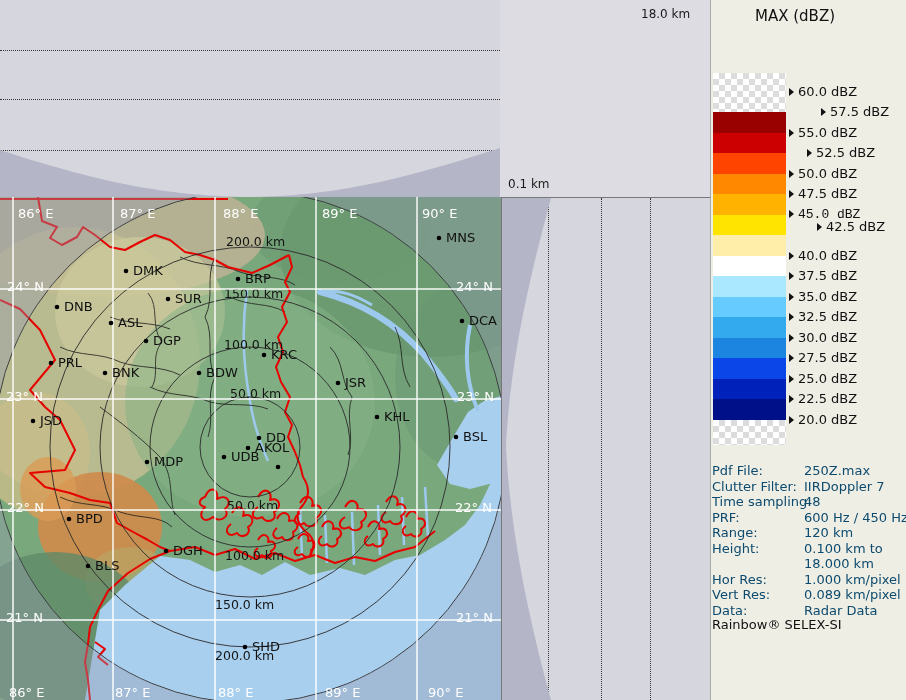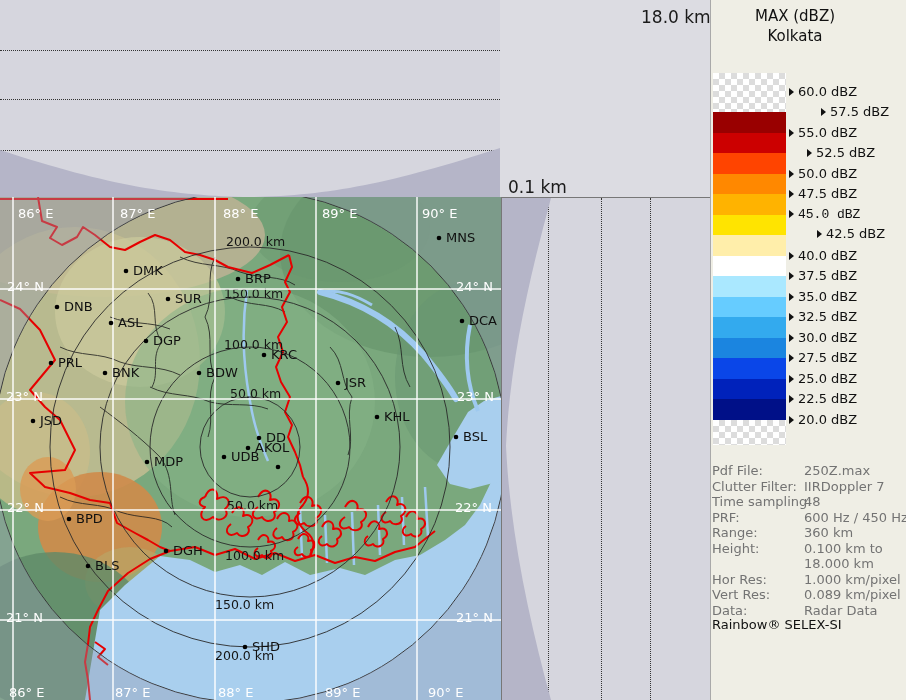--- a/index.html
+++ b/index.html
@@ -4,33 +4,33 @@
 <style>
   html,body{margin:0;padding:0;background:#888;}
   #screen{position:relative;width:906px;height:700px;overflow:hidden;
     font-family:"DejaVu Sans","Liberation Sans",sans-serif;background:#d7d7de;}
   
   #top-profile{position:absolute;left:0;top:0;width:500px;height:197px;background:#d6d6de;border-bottom:1px solid #777;}
   #top-gap{position:absolute;left:500px;top:0;width:210px;height:197px;background:#dcdce2;border-bottom:1px solid #777;}
   #side-profile{position:absolute;left:502px;top:198px;width:208px;height:502px;background:#d6d6de;}
   .hgrid{position:absolute;left:0;width:500px;height:0;border-top:1px dotted #333;}
   .vgrid{position:absolute;top:0;height:502px;width:0;border-left:1px dotted #333;}
-  .axis-label{position:absolute;font-size:17px;color:#1a1a1a;white-space:nowrap;}
+  .axis-label{position:absolute;font-size:12px;color:#1a1a1a;white-space:nowrap;}
   #map-divider{position:absolute;left:501px;top:197px;width:1px;height:503px;background:#777;}
   
   #map-wrap{position:absolute;left:0;top:197px;width:501px;height:503px;}
   
   #legend{position:absolute;left:710px;top:0;width:196px;height:700px;background:#efeee5;border-left:1px solid #a9a9a9;}
   #legend-title{position:absolute;top:6px;left:0;width:168px;text-align:center;font-size:15px;color:#111;line-height:20px;}
   #colorbar{position:absolute;left:2px;top:73px;width:73px;}
   .cb-block{width:73px;}
   .checker{background-image:conic-gradient(#dcdcdc 25%,#ffffff 25% 50%,#dcdcdc 50% 75%,#ffffff 75%);background-size:12px 12px;}
   .cb-label{position:absolute;left:78px;font-size:13px;color:#111;white-space:nowrap;}
   .cb-arrow{display:inline-block;width:0;height:0;border-left:5px solid #111;border-top:4px solid transparent;border-bottom:4px solid transparent;margin-right:4px;}
-  #meta{position:absolute;left:1px;top:463px;width:178px;font-size:13px;color:#737373;}
+  #meta{position:absolute;left:1px;top:463px;width:178px;font-size:13px;color:#0c4a6e;}
   .meta-row{position:relative;height:15.5px;line-height:15.5px;white-space:nowrap;}
   .meta-label{position:absolute;left:0;}
   .meta-value{position:absolute;left:92px;}
   #legend-footer{position:absolute;left:1px;top:617px;font-size:13px;color:#111;white-space:nowrap;}
   text{font-family:"DejaVu Sans","Liberation Sans",sans-serif;}
   .grat-label{fill:#ffffff;font-size:13px;}
   .ring-label{fill:#141414;font-size:12.5px;}
   .city-label{fill:#101010;font-size:13px;}
 </style>
 </head>
@@ -225,21 +225,20 @@
           <circle cx="245" cy="450" r="2.3" fill="#000"></circle>
           <text x="252" y="454" class="city-label">SHD</text>
           <circle cx="278" cy="270" r="2.3" fill="#000"></circle>
         </g>
     </svg>
   </div>
 
   <div id="legend">
     <div id="legend-title">
       <div>MAX (dBZ)</div>
-      <div>Kolkata</div>
     </div>
     <div id="colorbar">
         <div class="cb-block checker" style="height: 39px;"></div>
         <div class="cb-block" style="background: rgb(153, 0, 0); height: 20.5px;"></div>
         <div class="cb-block" style="background: rgb(204, 0, 0); height: 20.5px;"></div>
         <div class="cb-block" style="background: rgb(255, 68, 0); height: 20.5px;"></div>
         <div class="cb-block" style="background: rgb(255, 136, 0); height: 20.5px;"></div>
         <div class="cb-block" style="background: rgb(255, 179, 0); height: 20.5px;"></div>
         <div class="cb-block" style="background: rgb(255, 228, 0); height: 20.5px;"></div>
         <div class="cb-block" style="background: rgb(255, 238, 170); height: 20.5px;"></div>
@@ -254,21 +253,21 @@
         <div class="cb-block checker" style="height: 25px;"></div>
       </div>
     <div id="scale-labels">
         <div class="cb-label" style="top: 83.5px;"><span class="cb-arrow"></span>60.0 dBZ</div>
         <div class="cb-label" style="top: 104px; padding-left: 32px;"><span class="cb-arrow"></span>57.5 dBZ</div>
         <div class="cb-label" style="top: 124.5px;"><span class="cb-arrow"></span>55.0 dBZ</div>
         <div class="cb-label" style="top: 145px; padding-left: 18px;"><span class="cb-arrow"></span>52.5 dBZ</div>
         <div class="cb-label" style="top: 165.5px;"><span class="cb-arrow"></span>50.0 dBZ</div>
         <div class="cb-label" style="top: 186px;"><span class="cb-arrow"></span>47.5 dBZ</div>
         <div class="cb-label" style="top: 206.5px; font-family: Liberation Mono, monospace;"><span class="cb-arrow"></span>45.0 dBZ</div>
-        <div class="cb-label" style="top: 226px; padding-left: 28px;"><span class="cb-arrow"></span>42.5 dBZ</div>
+        <div class="cb-label" style="top: 219px; padding-left: 28px;"><span class="cb-arrow"></span>42.5 dBZ</div>
         <div class="cb-label" style="top: 247.5px;"><span class="cb-arrow"></span>40.0 dBZ</div>
         <div class="cb-label" style="top: 268px;"><span class="cb-arrow"></span>37.5 dBZ</div>
         <div class="cb-label" style="top: 288.5px;"><span class="cb-arrow"></span>35.0 dBZ</div>
         <div class="cb-label" style="top: 309px;"><span class="cb-arrow"></span>32.5 dBZ</div>
         <div class="cb-label" style="top: 329.5px;"><span class="cb-arrow"></span>30.0 dBZ</div>
         <div class="cb-label" style="top: 350px;"><span class="cb-arrow"></span>27.5 dBZ</div>
         <div class="cb-label" style="top: 370.5px;"><span class="cb-arrow"></span>25.0 dBZ</div>
         <div class="cb-label" style="top: 391px;"><span class="cb-arrow"></span>22.5 dBZ</div>
         <div class="cb-label" style="top: 411.5px;"><span class="cb-arrow"></span>20.0 dBZ</div>
       </div>
@@ -284,21 +283,21 @@
         <div class="meta-row">
           <span class="meta-label">Time sampling:</span>
           <span class="meta-value">48</span>
         </div>
         <div class="meta-row">
           <span class="meta-label">PRF:</span>
           <span class="meta-value">600 Hz / 450 Hz</span>
         </div>
         <div class="meta-row">
           <span class="meta-label">Range:</span>
-          <span class="meta-value">360 km</span>
+          <span class="meta-value">120 km</span>
         </div>
         <div class="meta-row">
           <span class="meta-label">Height:</span>
           <span class="meta-value">0.100 km to</span>
         </div>
         <div class="meta-row">
           <span class="meta-label"></span>
           <span class="meta-value">18.000 km</span>
         </div>
         <div class="meta-row">

